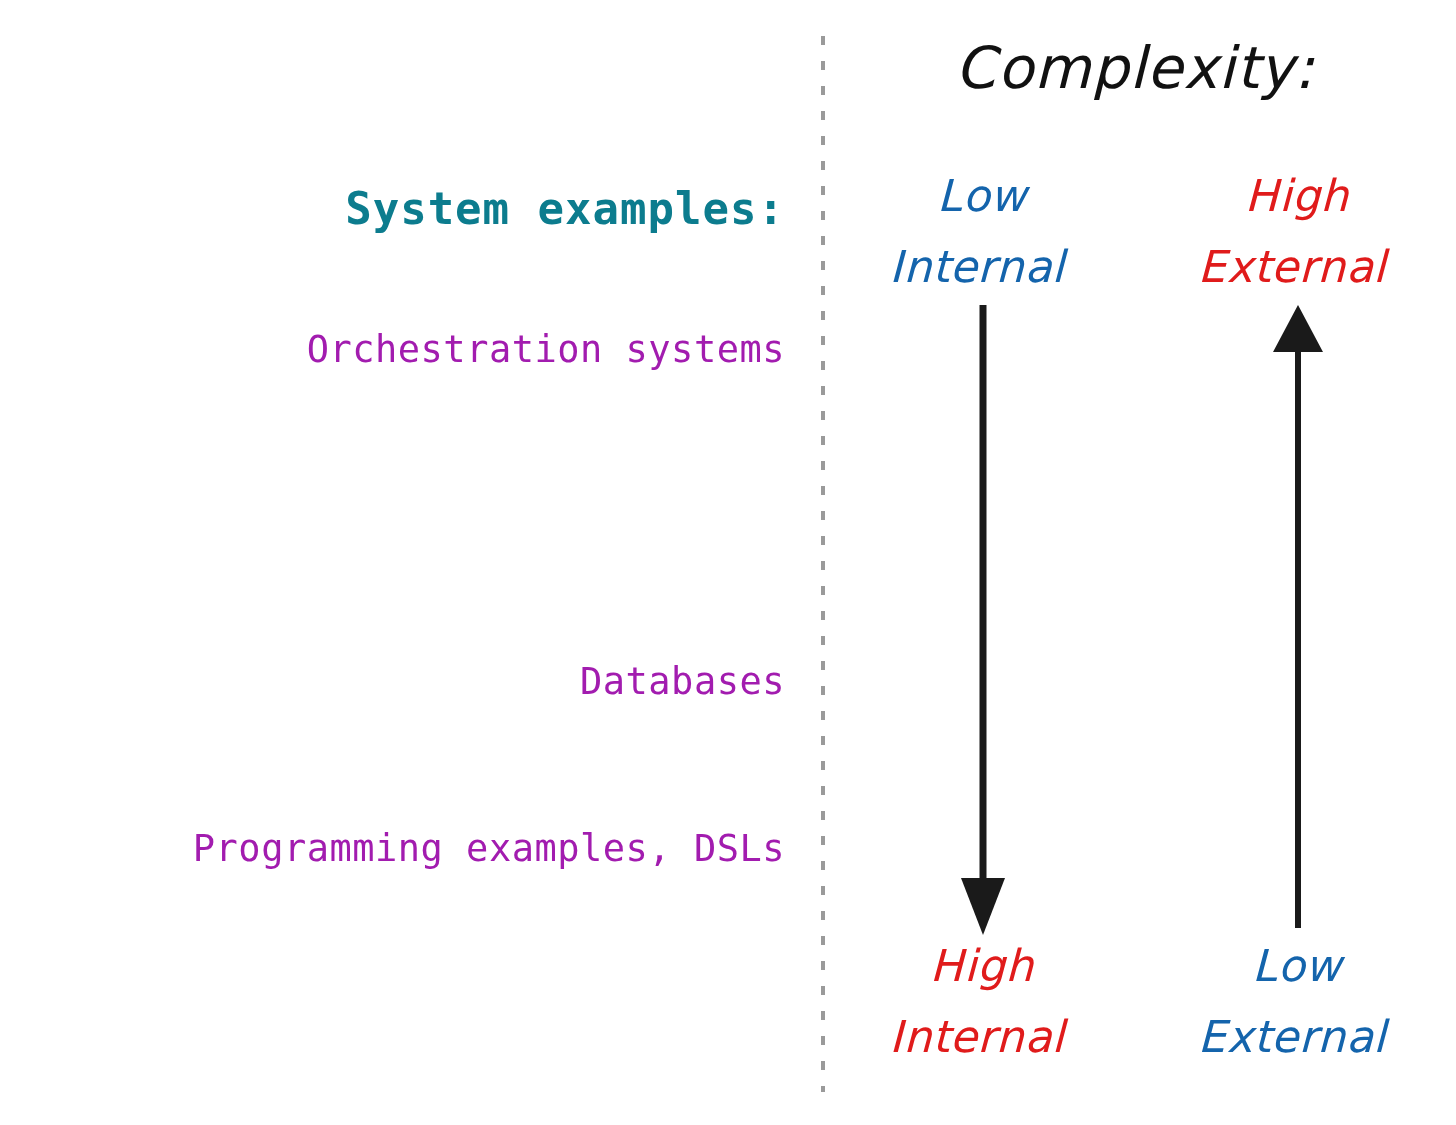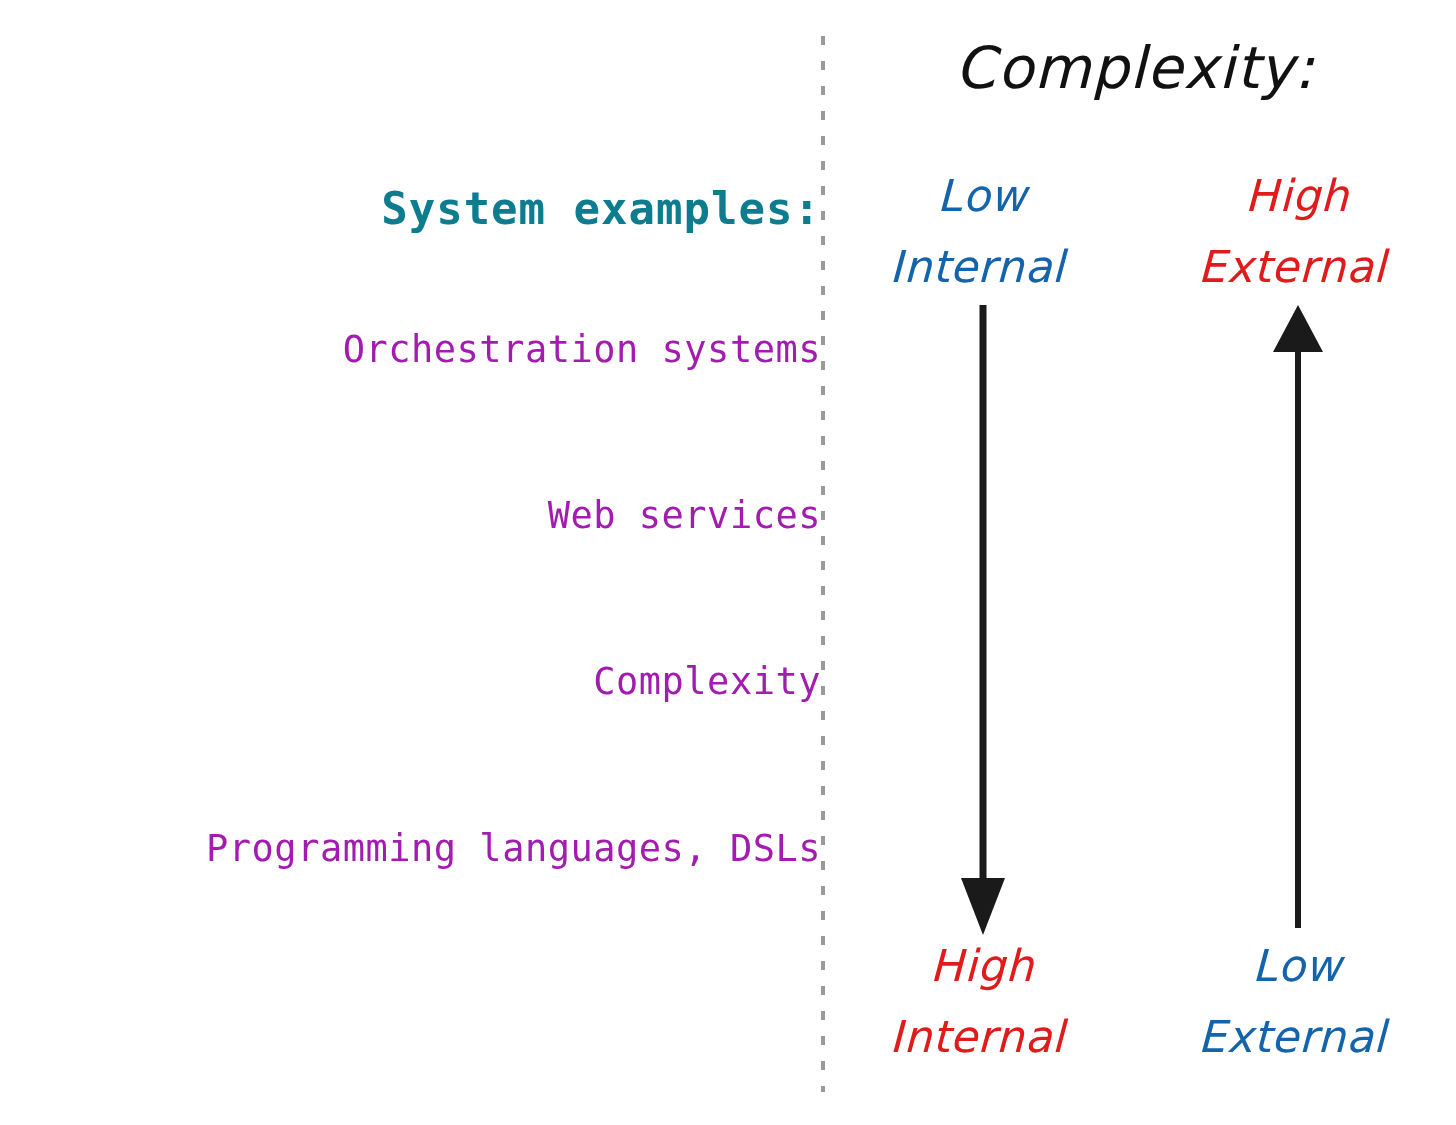--- a/index.html
+++ b/index.html
@@ -17,21 +17,20 @@
     font-family: "DejaVu Sans Mono", "Liberation Mono", monospace;
   }
 
   
   #left-panel {
     position: absolute;
     left: 0;
     top: 0;
     width: 790px;
     height: 962px;
-    margin-left: 36px;
   }
   #examples-heading {
     position: absolute;
     left: 0;
     top: 183px;
     width: 785px;
     text-align: right;
     color: #0c7c8e;
     font-family: "DejaVu Sans Mono", "Liberation Mono", monospace;
     font-size: 44px;
@@ -137,23 +136,22 @@
 </style>
 </head>
 <body>
 
 <div id="canvas">
 
   <div id="left-panel">
     <div id="examples-heading">System examples:</div>
 
     <div class="example-item" id="example-0">Orchestration systems</div>
-    <div class="example-item" id="example-1">Web services</div>
-    <div class="example-item" id="example-2">Complexity</div>
-    <div class="example-item" id="example-3">Programming languages, DSLs</div>
+    <div class="example-item" id="example-2">Databases</div>
+    <div class="example-item" id="example-3">Programming examples, DSLs</div>
   </div>
 
   <div id="divider"></div>
 
   <div id="right-panel">
 
     <div id="complexity-title">Complexity:</div>
 
     <div class="axis-col" id="axis-internal">
 

